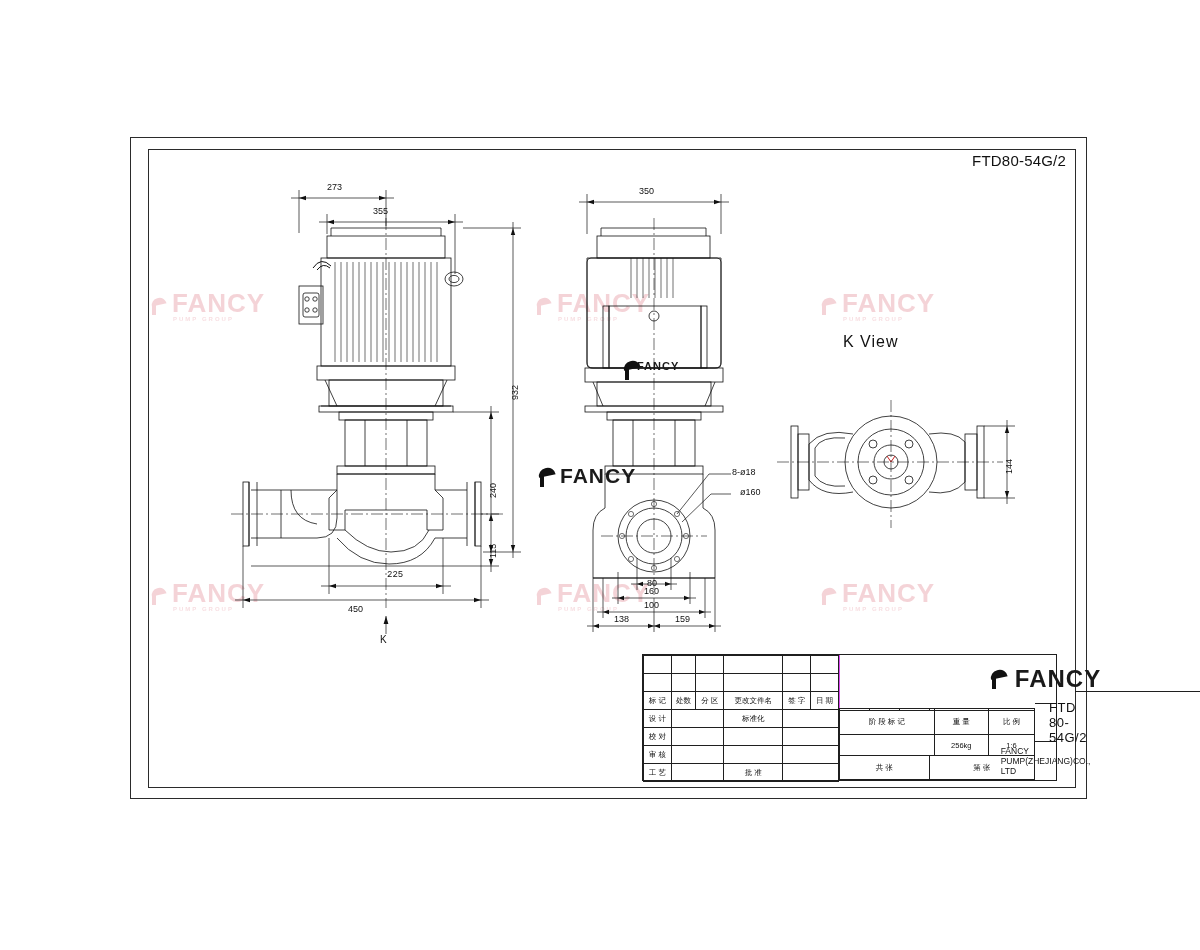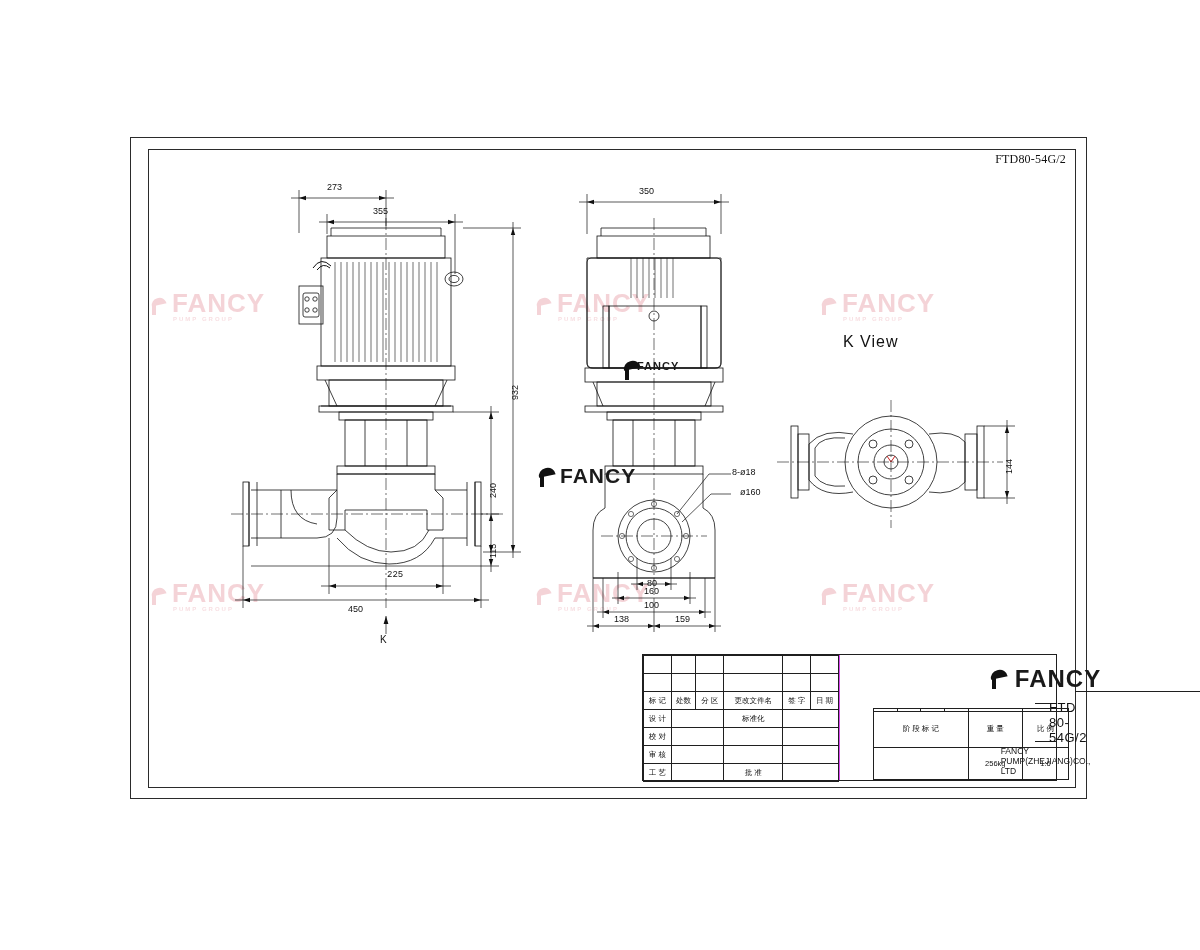--- a/index.html
+++ b/index.html
@@ -11,23 +11,22 @@
   }
   .sheet{
     position:absolute;left:130px;top:137px;width:955px;height:660px;
     border:1px solid #2b2b2b;background:#fff;
   }
   .sheet-inner{
     position:absolute;left:17px;top:11px;right:10px;bottom:10px;
     border:1px solid #2b2b2b;
   }
   .doc-code{
-    position:absolute;right:20px;top:14px;font-size:12px;letter-spacing:.2px;
+    position:absolute;right:20px;top:14px;font-size:15px;letter-spacing:.2px;
     color:#111;
-    font-family:Liberation Serif, serif;
   }
   
   .wm{
     position:absolute;pointer-events:none;user-select:none;
     color:#f2c7cd;opacity:.85;font-weight:bold;white-space:nowrap;
   }
   .wm .wmf{font-size:26px;letter-spacing:1px;color:#f3ccd1;}
   .wm .wmsub{font-size:6px;letter-spacing:2px;color:#f6d9dd;margin-top:-3px;display:block;}
   .wm .wmlogo{
     display:inline-block;width:17px;height:17px;margin-right:4px;
@@ -77,21 +76,21 @@
   }
   .modelbox{
     position:absolute;left:196px;top:48px;right:0;height:38px;border-bottom:1px solid #1f1f1f;
     display:flex;align-items:center;padding-left:14px;font-size:13px;letter-spacing:.5px;
   }
   .companybox{
     position:absolute;left:196px;top:86px;right:0;bottom:0;
     display:flex;align-items:center;justify-content:center;font-size:8.5px;
   }
   .midgrid{
-    position:absolute;left:0px;top:53px;width:196px;bottom:0;margin-left:34px;
+    position:absolute;left:0px;top:53px;width:196px;bottom:0;
   }
   .mg-table{border-collapse:collapse;width:100%;height:100%;}
   .mg-table td{border:1px solid #1f1f1f;text-align:center;font-size:7.5px;padding:0;}
   .dim{font-size:9px;color:#111;position:absolute;white-space:nowrap;}
   .dim.rot{transform:rotate(-90deg);transform-origin:left top;}
   .lbl{position:absolute;font-size:10px;color:#111;white-space:nowrap;}
 </style>
 </head>
 <body>
 
@@ -493,18 +492,22 @@
           <tr>
             <td colspan="4">阶 段 标 记</td>
             <td>重 量</td>
             <td>比 例</td>
           </tr>
           <tr>
             <td colspan="4"></td>
             <td>256kg</td>
             <td>1:6</td>
           </tr>
+          <tr>
+            <td colspan="3">共  张</td>
+            <td colspan="3">第  张</td>
+          </tr>
         </tbody>
           </table>
       </div>
     </div>
   </div>
 </div>
 
 </body></html>

